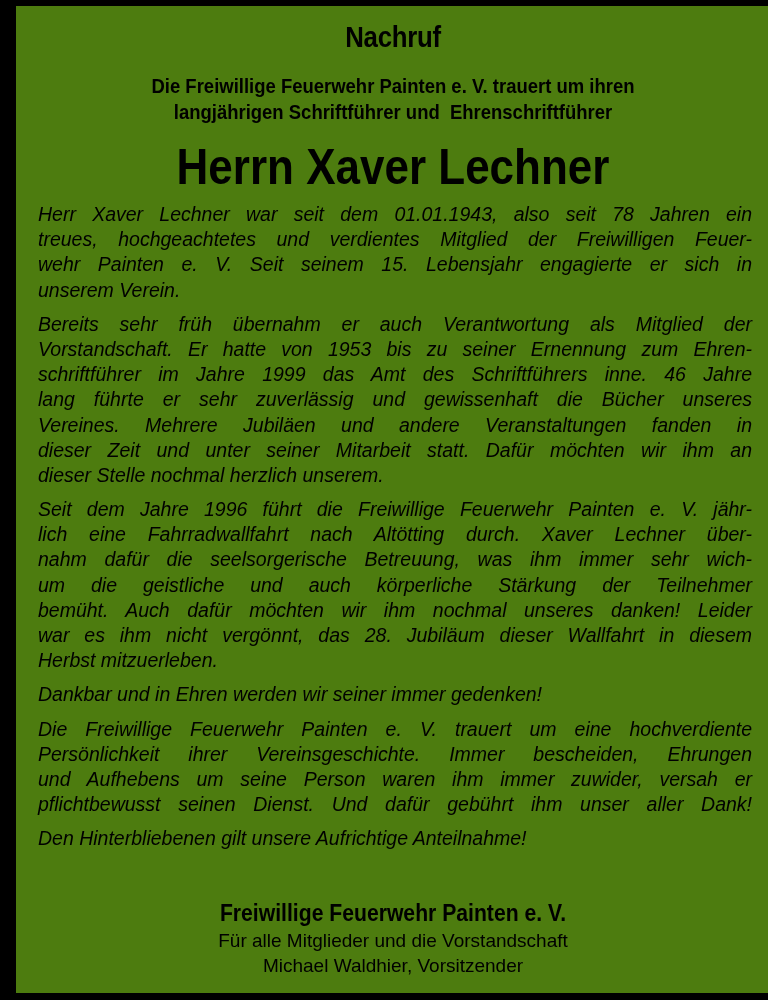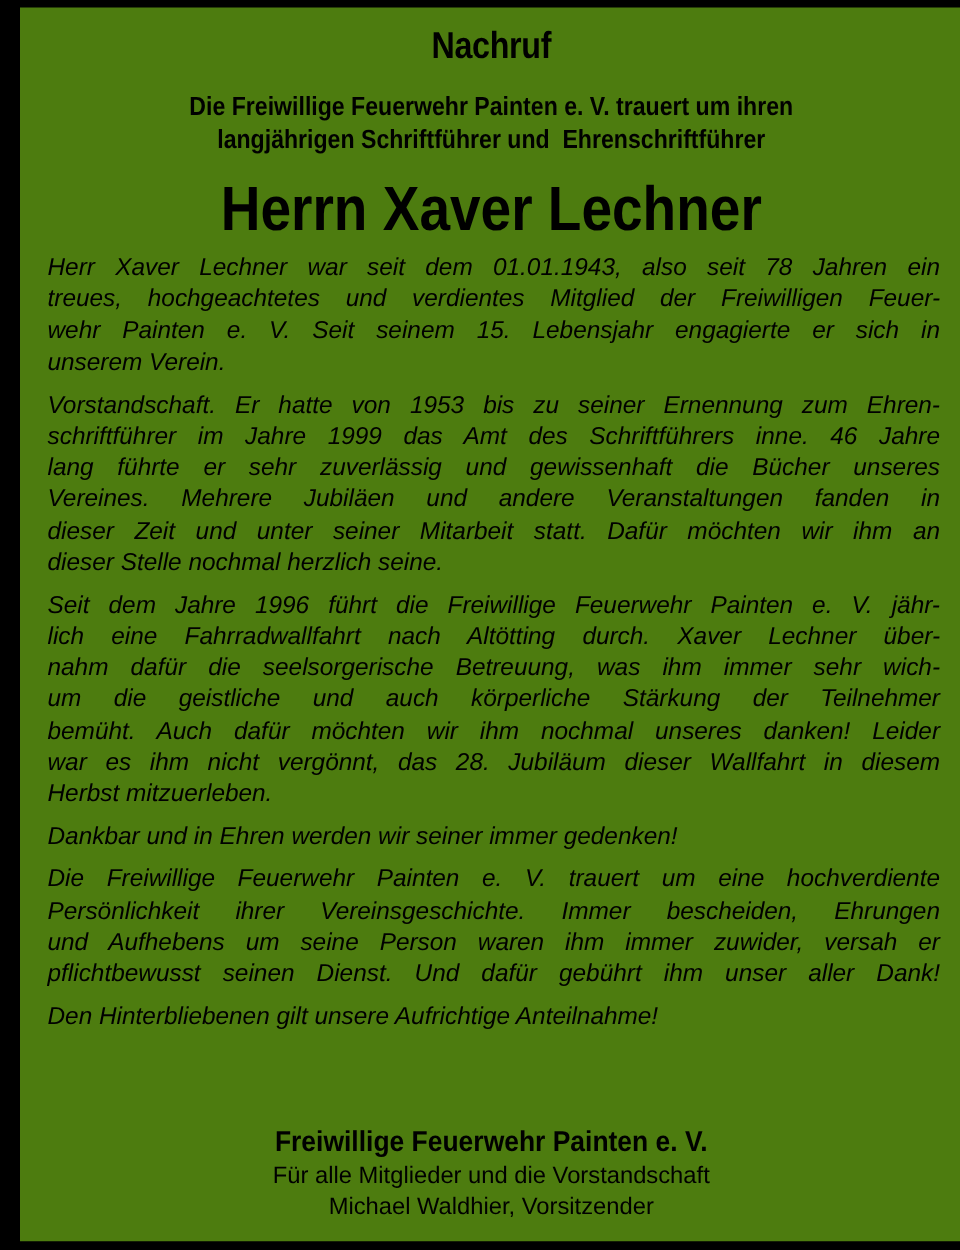--- a/index.html
+++ b/index.html
@@ -51,26 +51,27 @@
   <div class="name">Herrn Xaver Lechner</div>
 
   <div class="body">
     <div class="para">
       <span class="line">Herr Xaver Lechner war seit dem 01.01.1943, also seit 78 Jahren ein</span>
       <span class="line">treues, hochgeachtetes und verdientes Mitglied der Freiwilligen Feuer-</span>
       <span class="line">wehr Painten e. V. Seit seinem 15. Lebensjahr engagierte er sich in</span>
       <span class="line last">unserem Verein.</span>
     </div>
     <div class="para">
+      <span class="line">Bereits sehr früh übernahm er auch Verantwortung als Mitglied der</span>
       <span class="line">Vorstandschaft. Er hatte von 1953 bis zu seiner Ernennung zum Ehren-</span>
       <span class="line">schriftführer im Jahre 1999 das Amt des Schriftführers inne. 46 Jahre</span>
       <span class="line">lang führte er sehr zuverlässig und gewissenhaft die Bücher unseres</span>
       <span class="line">Vereines. Mehrere Jubiläen und andere Veranstaltungen fanden in</span>
       <span class="line">dieser Zeit und unter seiner Mitarbeit statt. Dafür möchten wir ihm an</span>
-      <span class="line last">dieser Stelle nochmal herzlich seine.</span>
+      <span class="line last">dieser Stelle nochmal herzlich unserem.</span>
     </div>
     <div class="para">
       <span class="line">Seit dem Jahre 1996 führt die Freiwillige Feuerwehr Painten e. V. jähr-</span>
       <span class="line">lich eine Fahrradwallfahrt nach Altötting durch. Xaver Lechner über-</span>
       <span class="line">nahm dafür die seelsorgerische Betreuung, was ihm immer sehr wich-</span>
       <span class="line">um die geistliche und auch körperliche Stärkung der Teilnehmer</span>
       <span class="line">bemüht. Auch dafür möchten wir ihm nochmal unseres danken! Leider</span>
       <span class="line">war es ihm nicht vergönnt, das 28. Jubiläum dieser Wallfahrt in diesem</span>
       <span class="line last">Herbst mitzuerleben.</span>
     </div>

